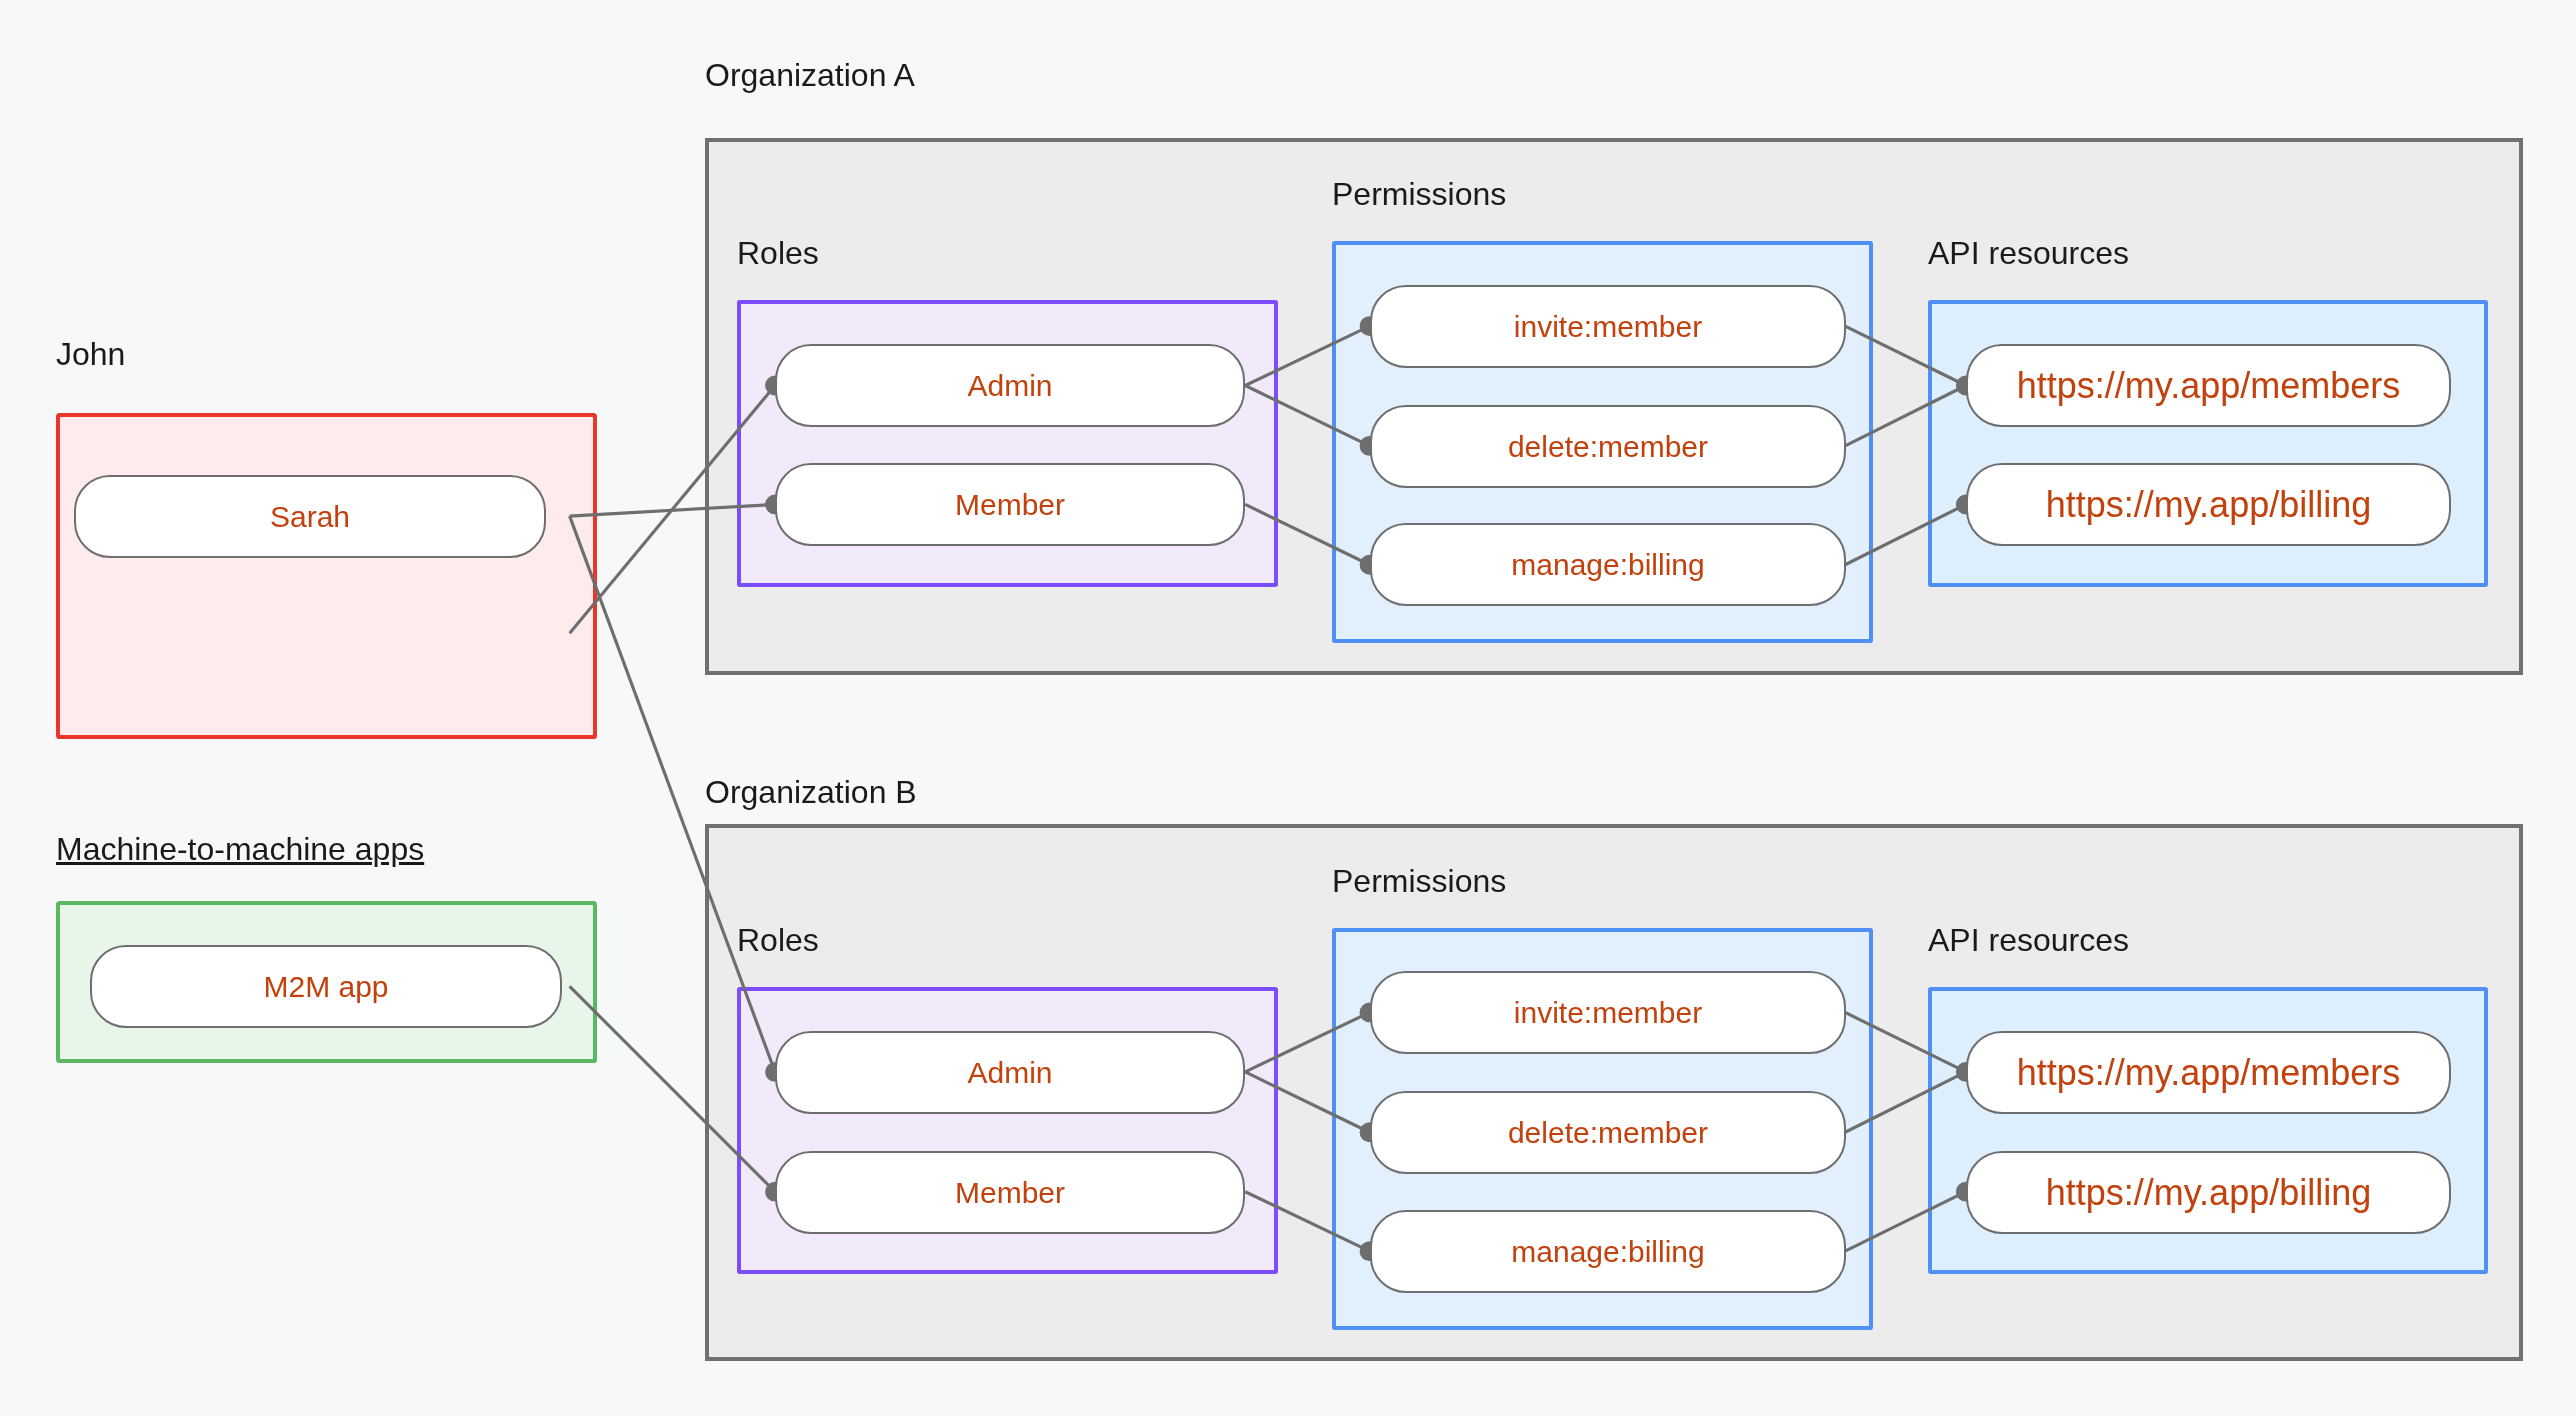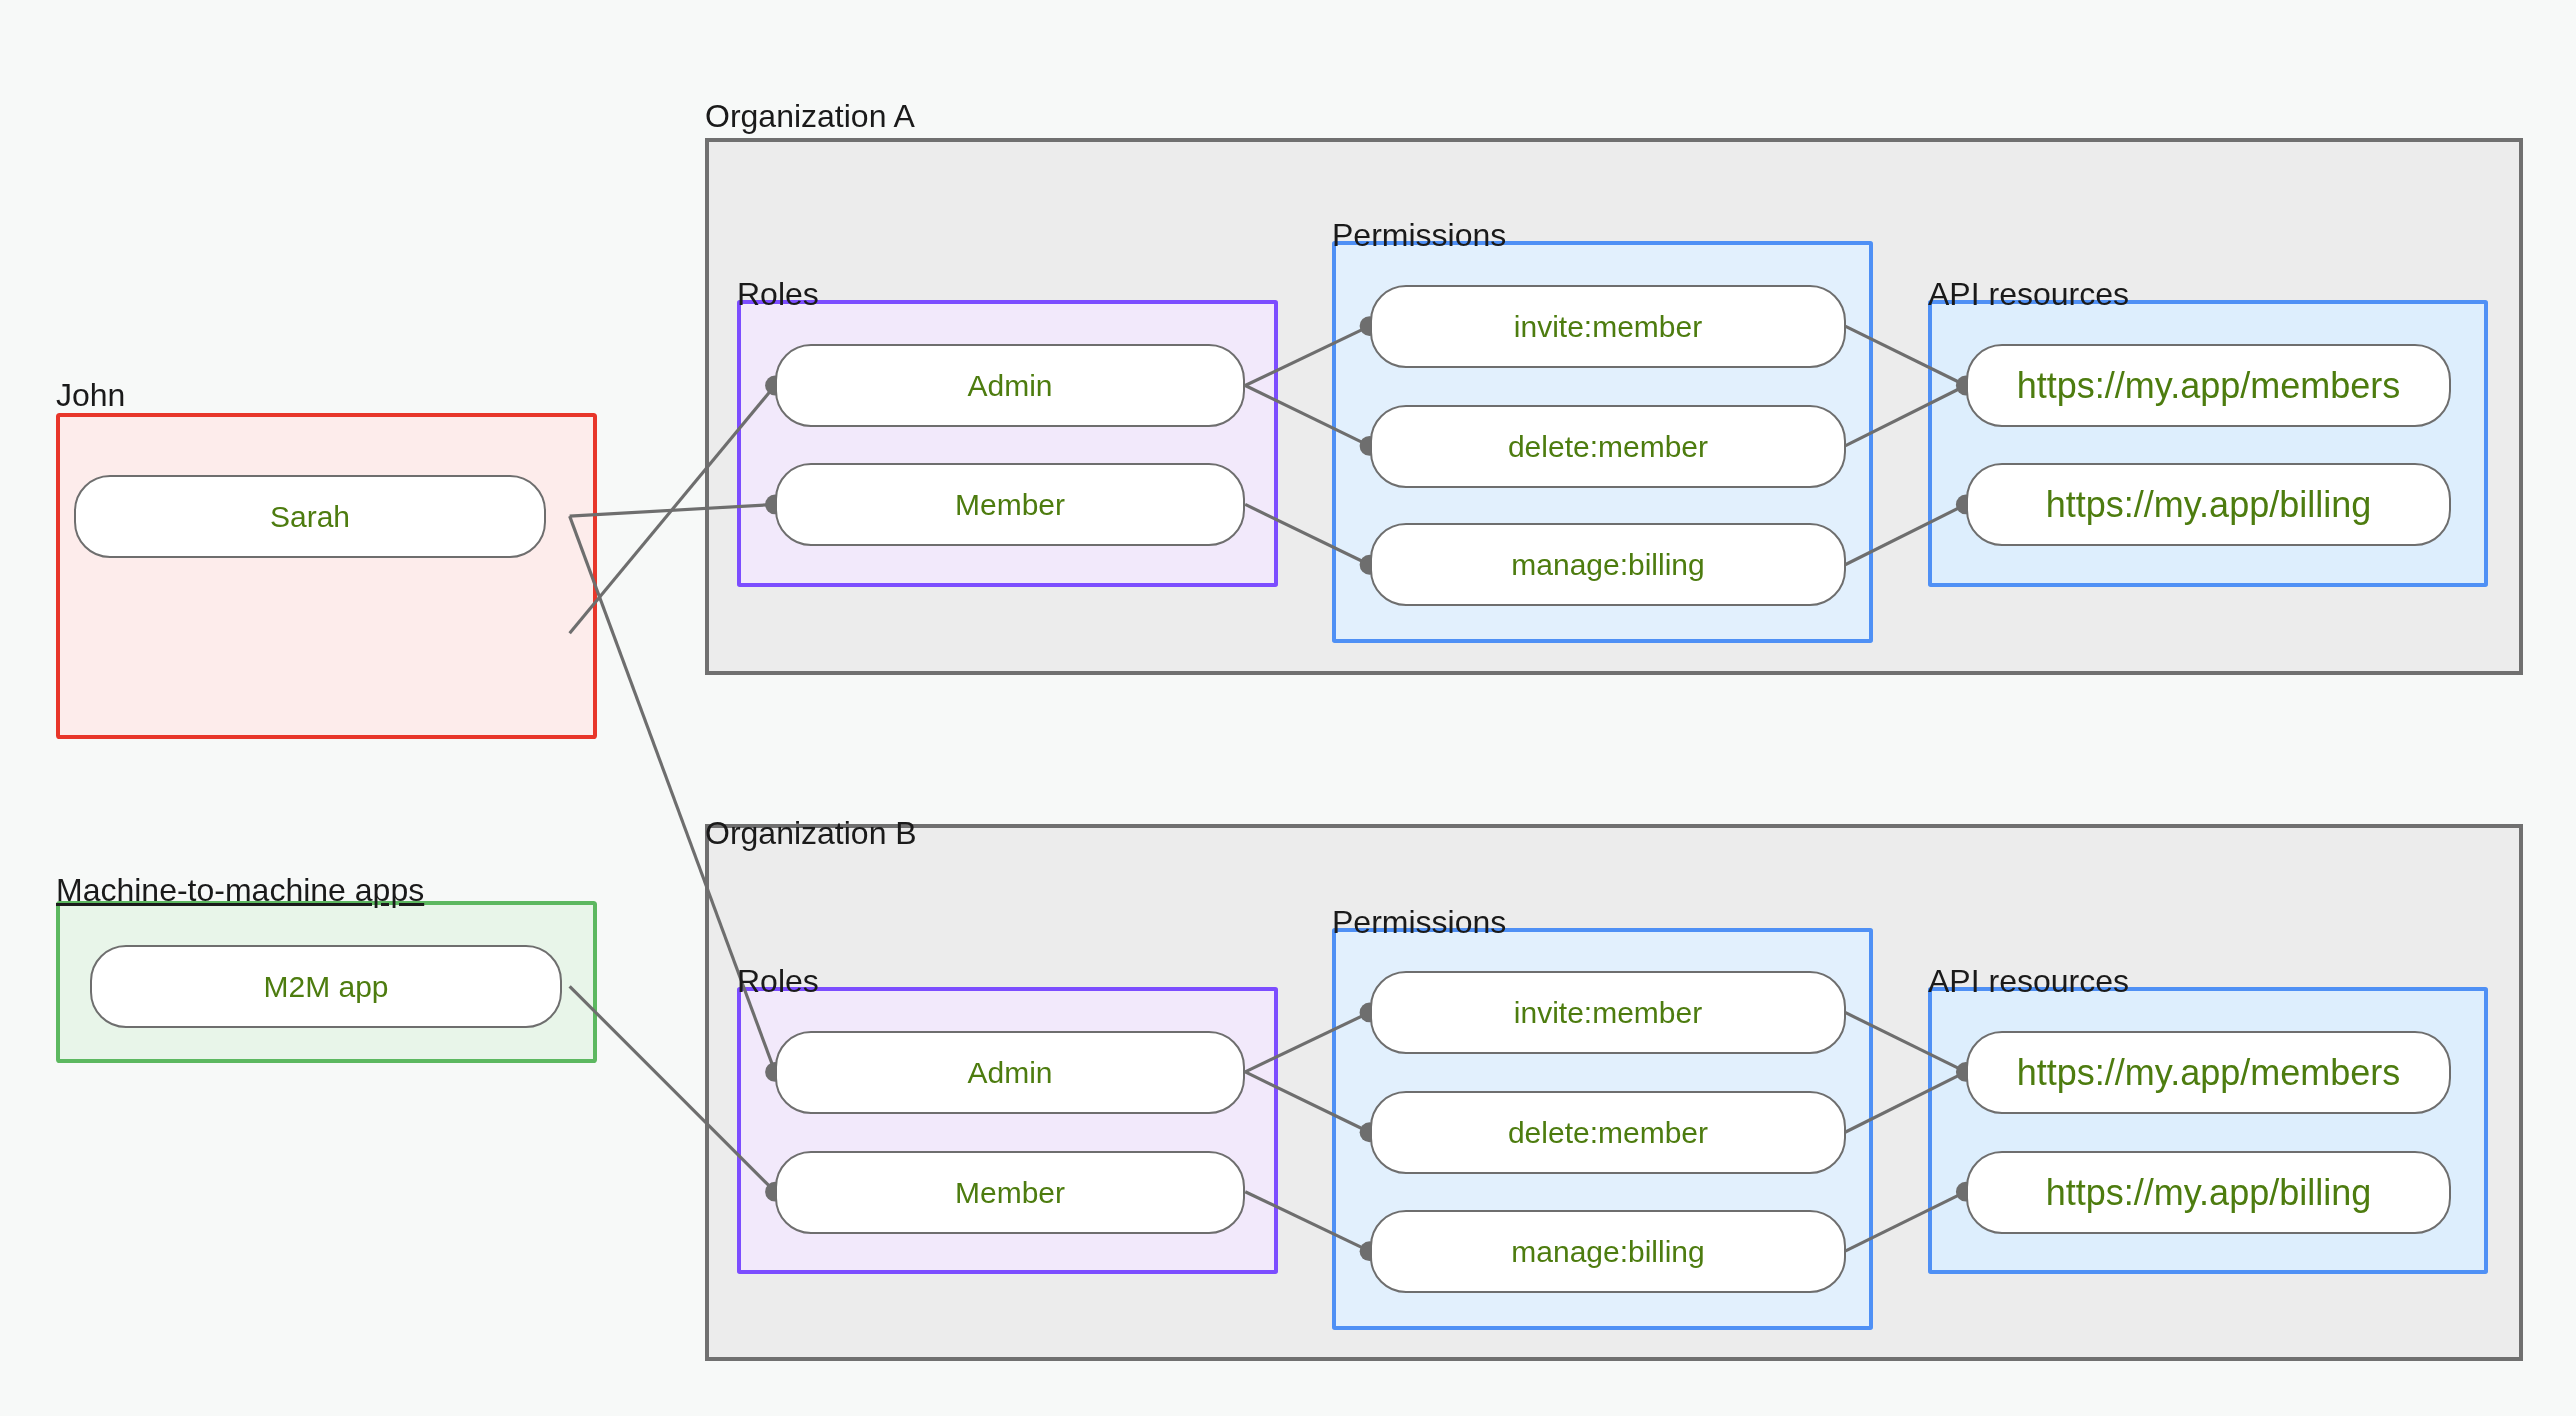--- a/index.html
+++ b/index.html
@@ -26,21 +26,20 @@
   }
 
   
   .grp-label {
     position: absolute;
     font-size: 32px;
     color: #1a1a1a;
     white-space: nowrap;
     line-height: 1;
     z-index: 8;
-    margin-top: 41px;
   }
 
   
   .box {
     position: absolute;
     box-sizing: border-box;
     z-index: 2;
   }
   .box-org {
     background: #ececec;
@@ -79,21 +78,21 @@
   .pill {
     position: absolute;
     box-sizing: border-box;
     background: #ffffff;
     border: 2.7px solid #6e6e6e;
     border-radius: 36px;
     display: flex;
     align-items: center;
     justify-content: center;
     font-size: 30px;
-    color: #4d7c0f;
+    color: #c2410c;
     white-space: nowrap;
     z-index: 6;
   }
   .pill.small { font-size: 36px; }
 </style>
 </head>
 <body>
 
 <div id="stage">
 

